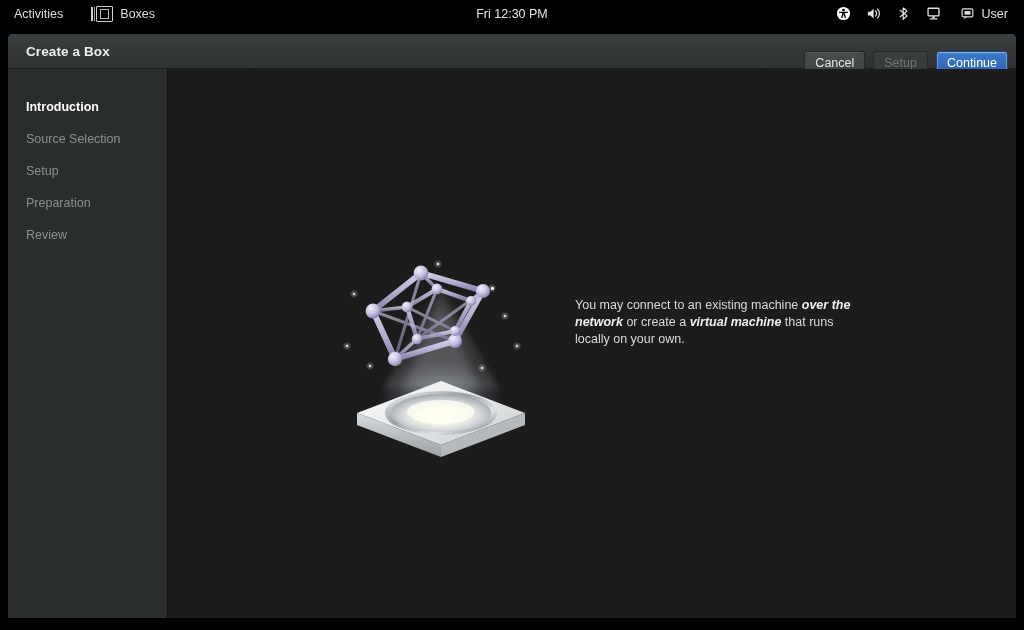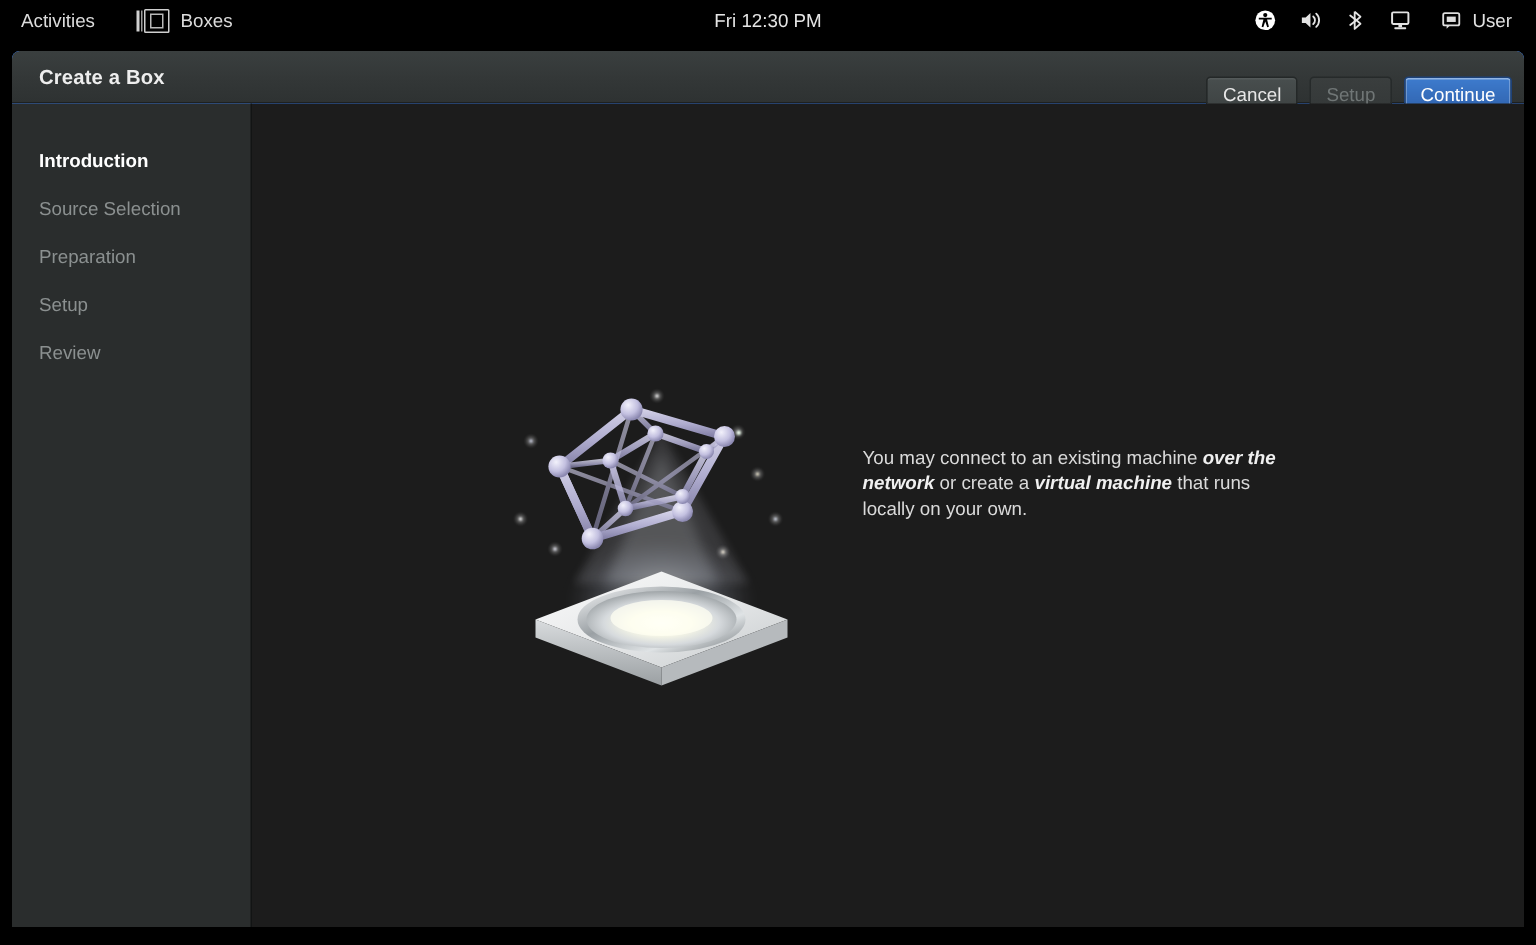--- a/index.html
+++ b/index.html
@@ -303,22 +303,22 @@
         <div class="hb-button disabled">Setup</div>
         <div class="hb-button suggested">Continue</div>
       </div>
     </div>
 
     <div id="body">
 
       <div id="sidebar">
         <div class="step active">Introduction</div>
         <div class="step">Source Selection</div>
+        <div class="step">Setup</div>
         <div class="step">Preparation</div>
-        <div class="step">Setup</div>
         <div class="step">Review</div>
       </div>
 
       <div id="content">
         <div id="content-inner">
 
           <div id="illustration">
             <div id="cone"></div>
             <div id="cone2"></div>
             <div id="glow"></div>

